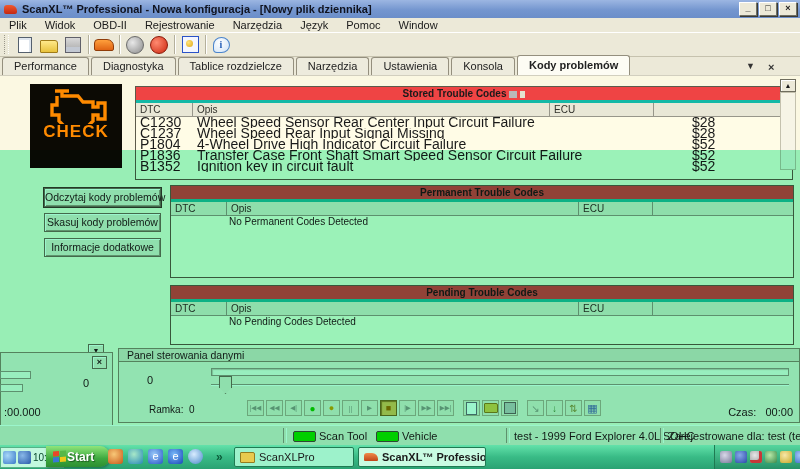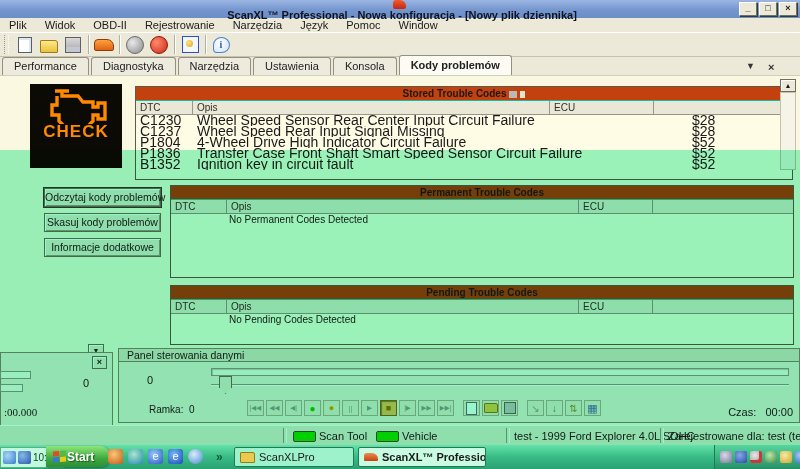--- a/index.html
+++ b/index.html
@@ -4,21 +4,21 @@
 <style>
   html,body{margin:0;padding:0;background:#444;}
   .screen{position:relative;width:800px;height:469px;overflow:hidden;
     font-family:"Liberation Sans","DejaVu Sans",sans-serif;font-size:11px;color:#1a1a1a;
     background:#ece9d8;}
   .abs{position:absolute;}
 
   
   .titlebar{left:0;top:0;width:800px;height:18px;
     background:linear-gradient(180deg,#9cb6e2 0%,#7496cf 55%,#6b8ec9 100%);
-    display:flex;align-items:center;padding-left:4px;box-sizing:border-box;flex-direction:column;}
+    display:flex;align-items:center;padding-left:4px;box-sizing:border-box;}
   .app-icon{width:13px;height:9px;background:linear-gradient(180deg,#f05a30,#c42812);
     border-radius:3px 6px 2px 2px;margin-right:5px;flex:none;}
   .title-text{font-weight:bold;font-size:11px;color:#10131f;white-space:nowrap;}
   .win-btns{position:absolute;right:3px;top:2px;display:flex;gap:2px;}
   .win-btn{width:18px;height:14px;background:#ece9d8;border:1px solid #fff;
     border-right-color:#6f6f64;border-bottom-color:#6f6f64;box-shadow:1px 1px 0 #3a3a34;
     font-size:9px;line-height:11px;text-align:center;font-weight:bold;box-sizing:border-box;}
 
   
   .menubar{left:0;top:18px;width:700px;height:14px;display:flex;align-items:center;}
@@ -55,21 +55,21 @@
 
   
   .content{left:0;top:76px;width:800px;height:349px;background:#fbf8e2;}
 
   .check-box{left:30px;top:84px;width:92px;height:84px;background:#0c0a04;
     display:flex;flex-direction:column;align-items:center;justify-content:flex-start;}
   .check-label{color:#ff8a00;font-weight:bold;font-size:17px;letter-spacing:1px;margin-top:-2px;}
 
   .tbl{border:1px solid #5c5a4a;background:#fffce6;box-sizing:border-box;}
   .tbl-title{height:13px;line-height:13px;text-align:center;font-weight:bold;font-size:10px;
-    border-bottom:1px solid #14b8a6;background:#c2410c;}
+    border-bottom:3px solid #14b8a6;background:#ef4444;}
   .glitch-block{display:inline-block;width:8px;height:7px;background:#b9b9b9;margin-left:3px;vertical-align:middle;}
   .glitch-block.lite{background:#e4e4cf;width:5px;}
   .tbl-head{display:flex;height:13px;line-height:13px;background:#e9e7d6;border-bottom:1px solid #98968a;
     font-size:10px;color:#30302a;}
   .th{border-right:1px solid #98968a;padding:0 4px;box-sizing:border-box;overflow:hidden;}
   .tr{display:flex;height:11px;line-height:11px;font-size:14px;}
   .td{padding:0 4px;box-sizing:border-box;overflow:hidden;white-space:nowrap;}
   .s-dtc{width:57px;flex:none;}  .s-opis{flex:1;} .s-ecu{width:104px;flex:none;} .s-x{width:138px;flex:none;border-right:none;}
   .p-dtc{width:56px;flex:none;}  .p-opis{flex:1;} .p-ecu{width:74px;flex:none;} .p-x{width:140px;flex:none;border-right:none;}
   .empty-msg{padding-left:58px;font-size:10px;height:12px;line-height:12px;}
@@ -201,20 +201,21 @@
       </span>
     <span class="tb-sep"></span>
     <span class="tb-btn">
         <span class="tb-info">i</span>
       </span>
   </div>
 
   <div class="abs tabstrip">
     <span class="tab">Performance</span>
     <span class="tab">Diagnostyka</span>
+    <span class="tab">Tablice rozdzielcze</span>
     <span class="tab">Narzędzia</span>
     <span class="tab">Ustawienia</span>
     <span class="tab">Konsola</span>
     <span class="tab active">Kody problemów</span>
   </div>
   <span class="tabstrip-ctl" style="left:746px;">▼</span>
   <span class="tabstrip-ctl" style="left:768px;font-size:11px;">×</span>
 
   <div class="abs content"></div>
 
@@ -332,21 +333,21 @@
       <span>Czas:</span>&nbsp;&nbsp;&nbsp;<span>00:00</span>
     </span>
   </div>
 
   <div class="abs scroll-dn">▼</div>
   <div class="abs frag">
     <span class="frag-x">×</span>
     <span class="frag-bar" style="top:18px;width:31px;"></span>
     <span class="frag-bar" style="top:31px;width:23px;"></span>
     <span style="position:absolute;left:82px;top:24px;">0</span>
-    <span style="position:absolute;left:3px;top:53px;font-family:Liberation Serif, serif;">:00.000</span>
+    <span style="position:absolute;left:3px;top:53px;">:00.000</span>
   </div>
 
   <div class="abs statusbar">
     <span class="sb-sep" style="left:283px;"></span>
     <span class="led" style="left:293px;"></span>
     <span class="led-lbl" style="left:319px;">Scan Tool</span>
     <span class="led" style="left:376px;"></span>
     <span class="led-lbl" style="left:402px;">Vehicle</span>
     <span class="sb-sep" style="left:506px;"></span>
     <span class="sb-txt" style="left:514px;">test - 1999 Ford Explorer 4.0L SOHC</span>

